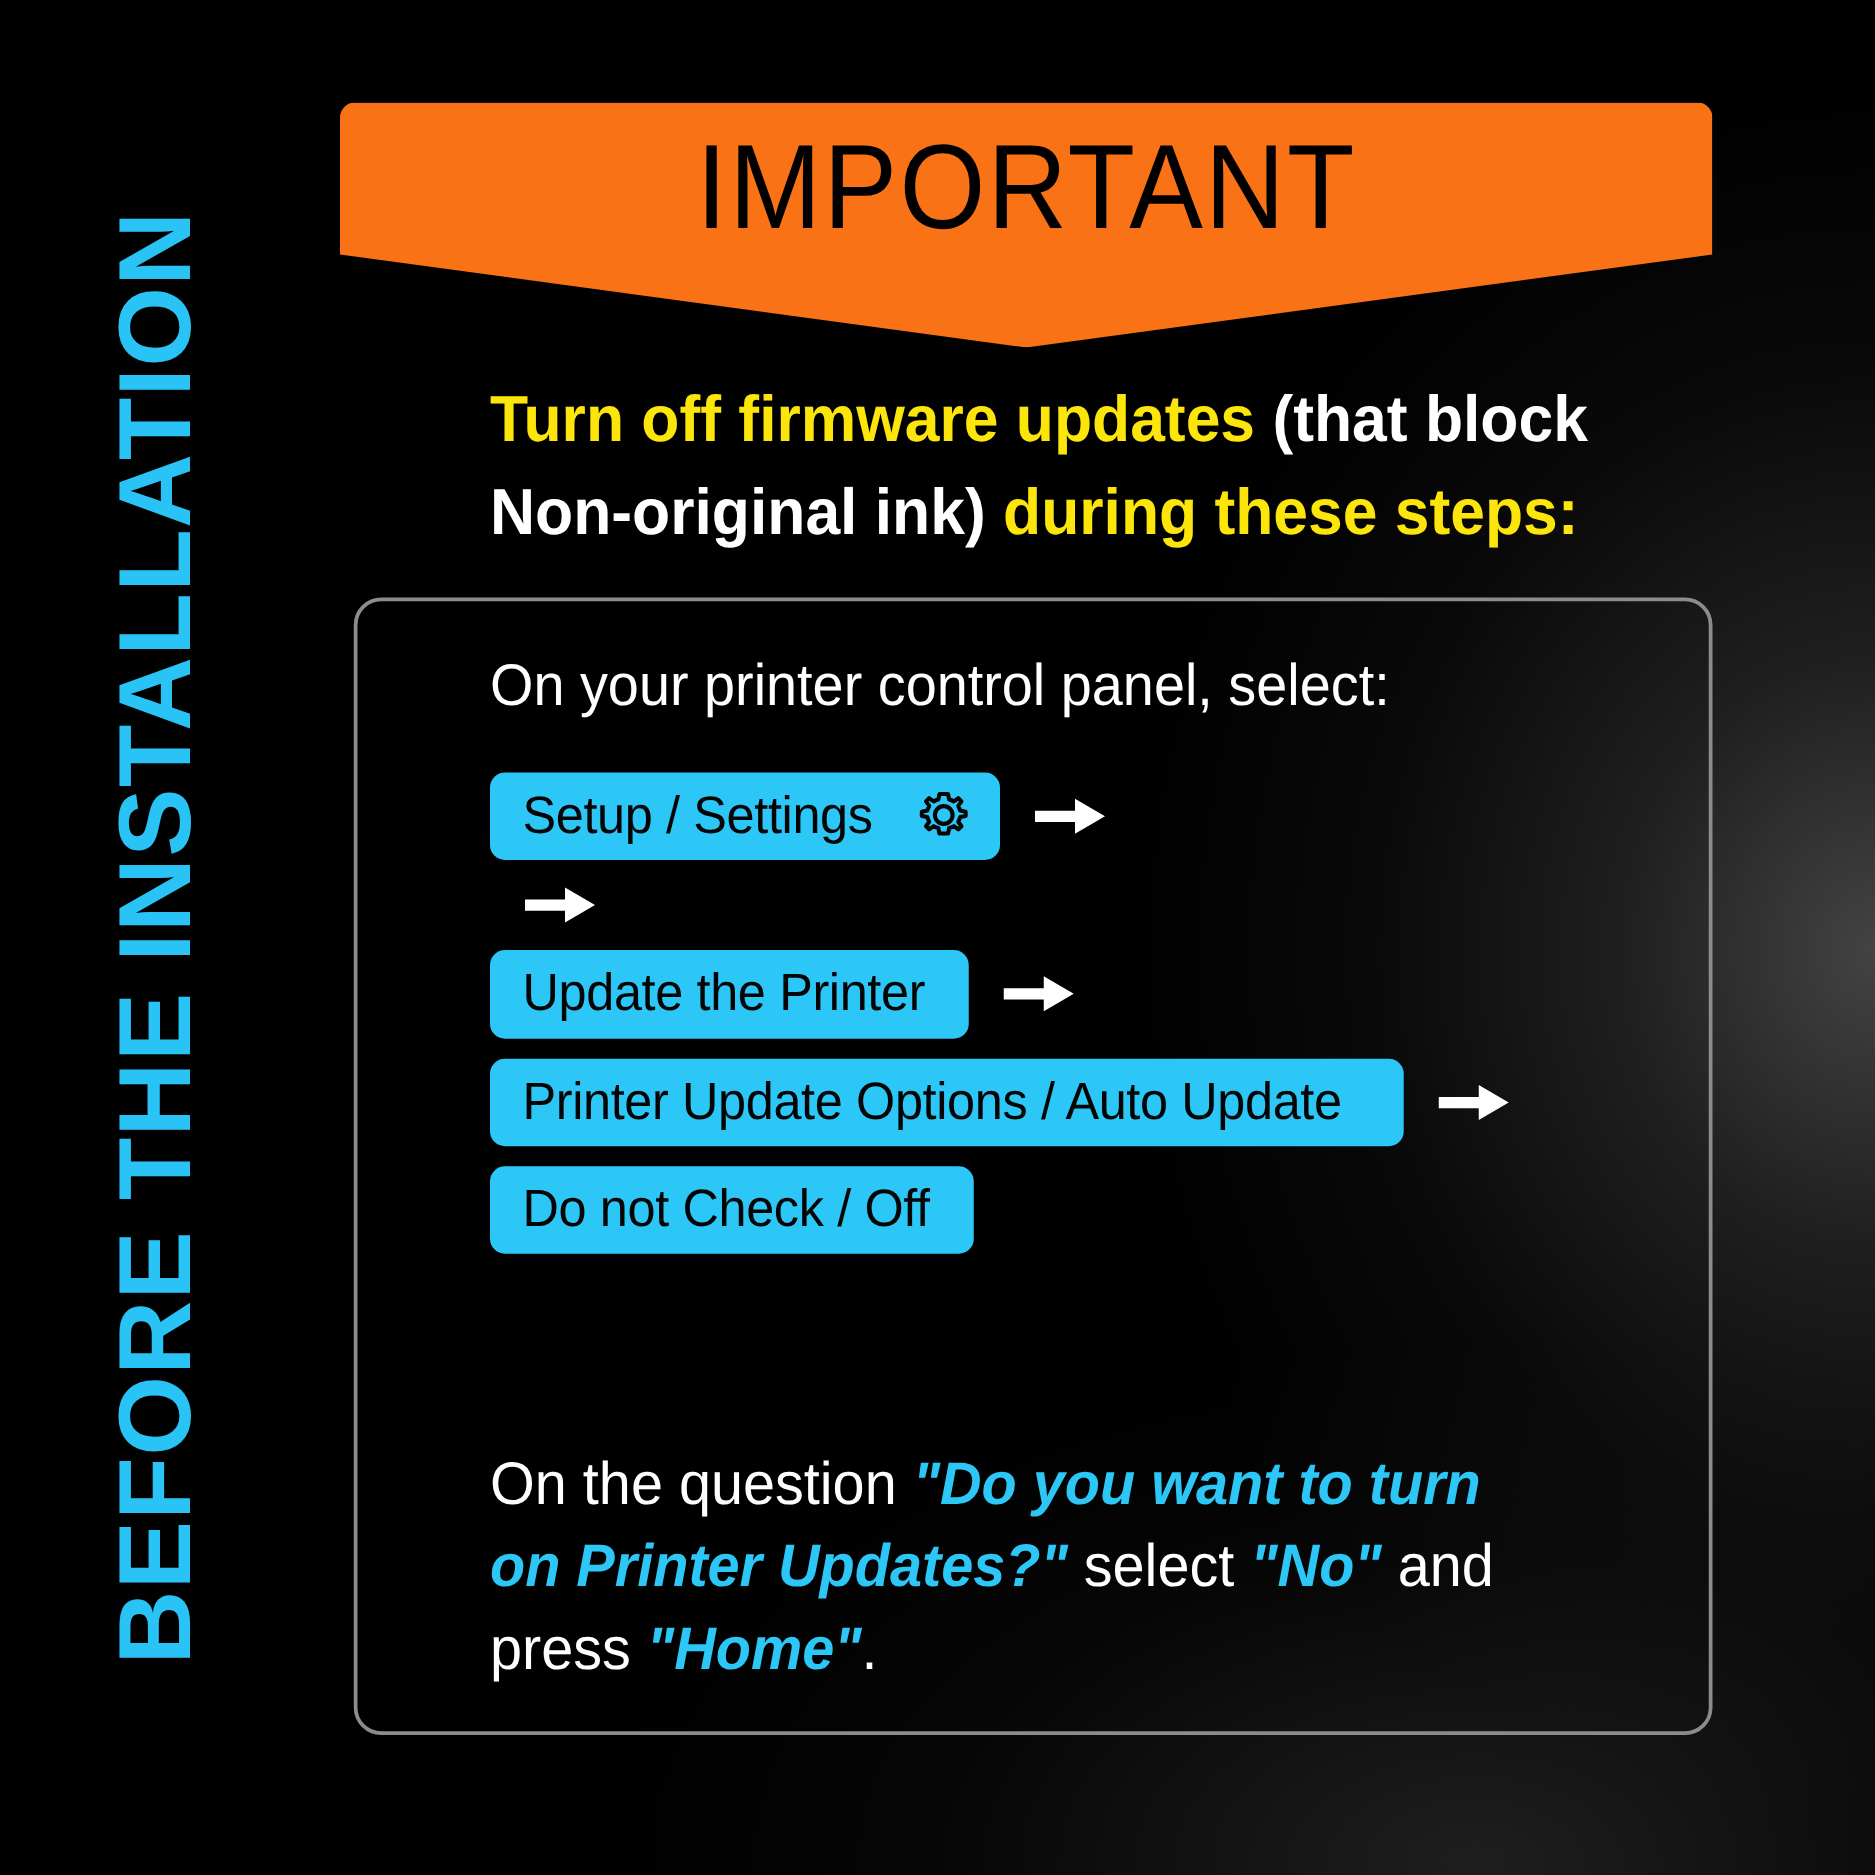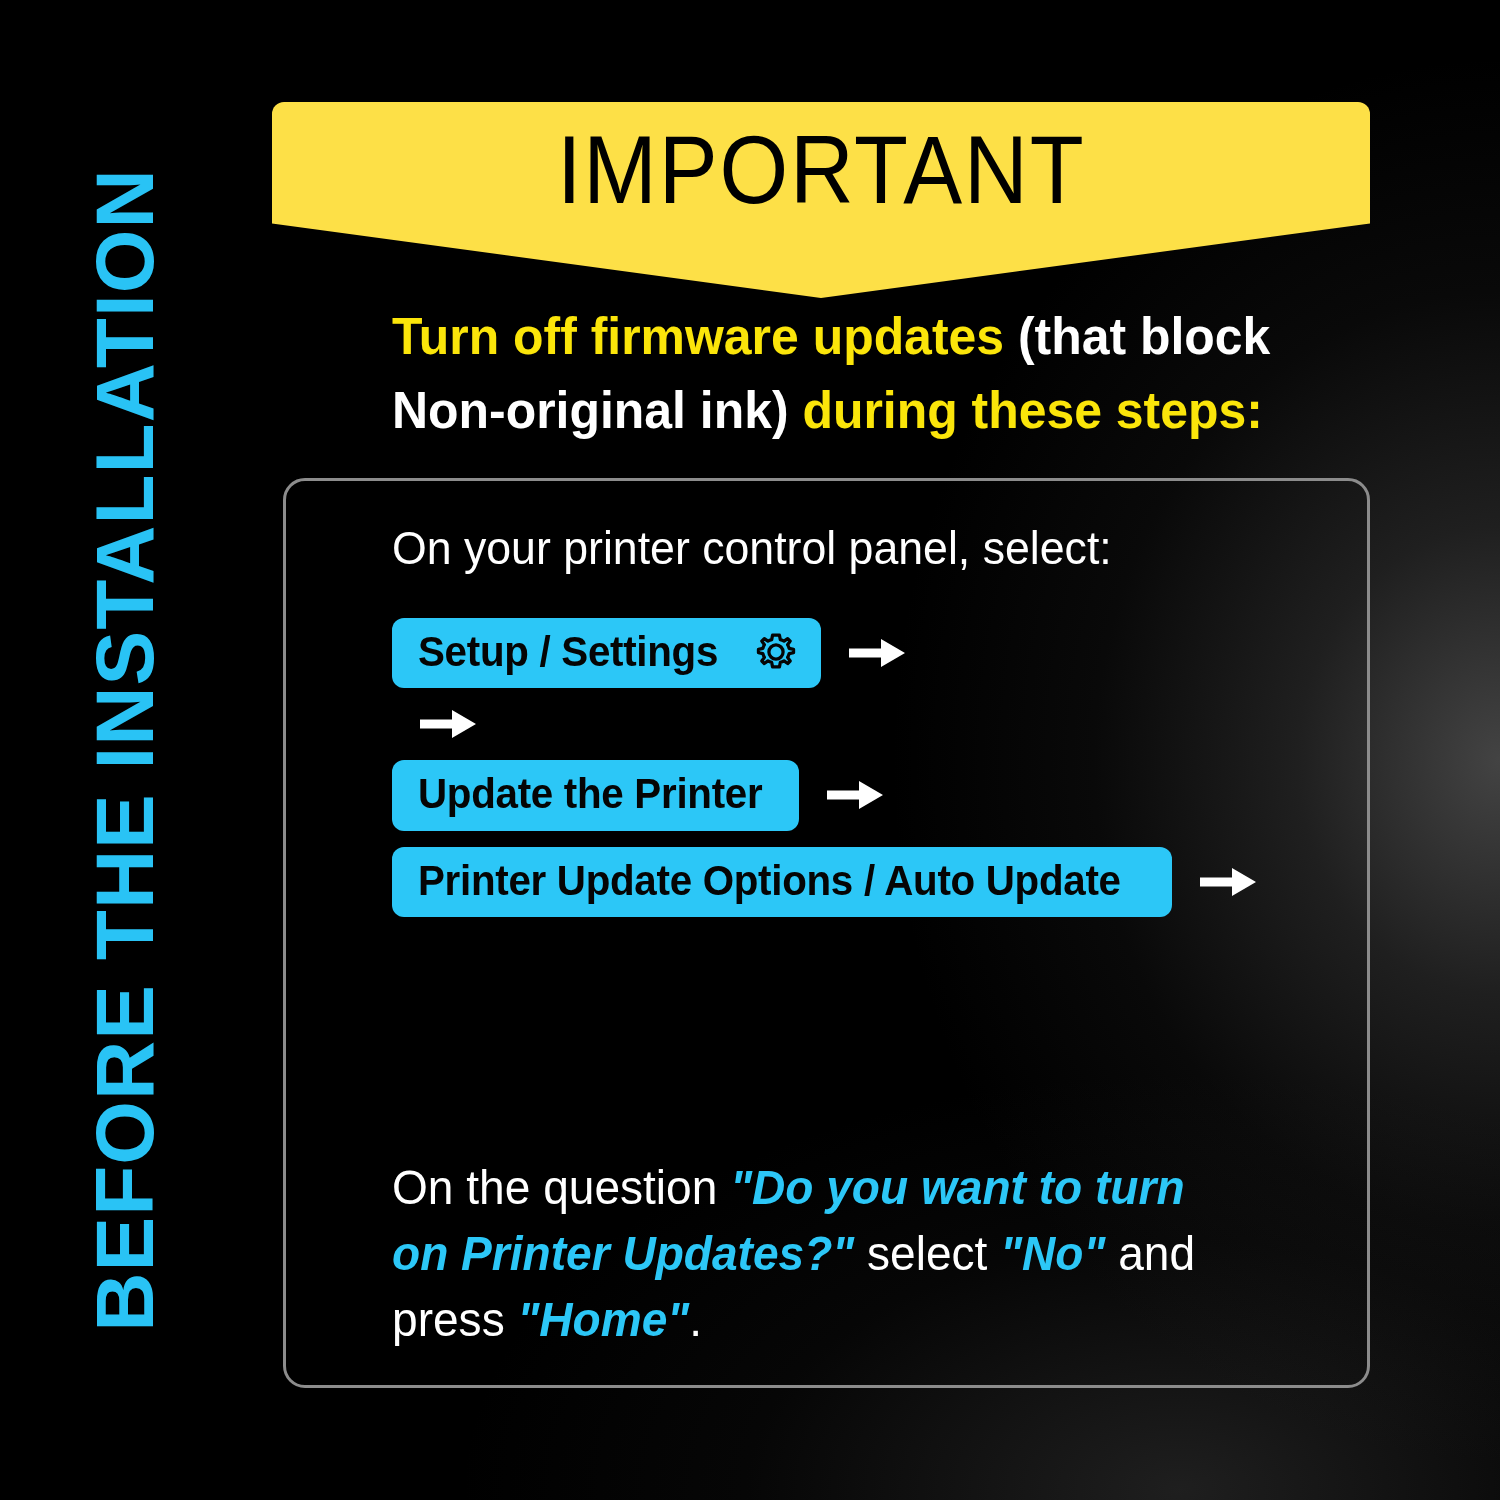--- a/index.html
+++ b/index.html
@@ -61,30 +61,29 @@
     line-height: 1;
   }
 
   
   .banner {
     position: absolute;
     left: 272px;
     top: 82px;
     width: 1098px;
     height: 196px;
-    background: #fde047;
+    background: #f97316;
     border-radius: 12px 12px 0 0;
     -webkit-clip-path: polygon(
         0% 0%, 100% 0%, 100% 62%, 50% 100%, 0% 62%);
     clip-path: polygon(
         0% 0%, 100% 0%, 100% 62%, 50% 100%, 0% 62%);
     display: flex;
     align-items: flex-start;
     justify-content: center;
-    margin-top: 20px;
   }
   .banner-text {
     color: #000000;
     font-size: 96px;
     font-weight: 400;
     letter-spacing: 2px;
     font-family: "Liberation Sans", "DejaVu Sans", sans-serif;
     font-stretch: condensed;
     margin-top: 18px;
     line-height: 1.05;
@@ -145,21 +144,21 @@
   .step-row {
     display: flex;
     align-items: center;
     margin-bottom: 16px;
   }
   .pill {
     background: #2CC7F7;
     border-radius: 12px;
     color: #050505;
     font-size: 42px;
-    font-weight: 700;
+    font-weight: 400;
     font-family: "Liberation Sans", "DejaVu Sans", sans-serif;
     font-stretch: condensed;
     padding: 10px 22px 12px 26px;
     display: inline-flex;
     align-items: center;
     gap: 18px;
     line-height: 1.15;
     white-space: nowrap;
     letter-spacing: -0.3px;
   }
@@ -271,20 +270,25 @@
       <div class="pill">
         <span class="pill-label">Printer Update Options / Auto Update</span>
       </div>
       <span class="arrow-icon">
         <svg viewBox="0 0 60 40" width="60" height="40" aria-hidden="true">
           <path d="M2 15.5 H34 V6 L58 20 L34 34 V24.5 H2 Z" fill="#FFFFFF"></path>
         </svg>
       </span>
     </div>
 
+    <div class="step-row">
+      <div class="pill">
+        <span class="pill-label">Do not Check  / Off</span>
+      </div>
+    </div>
 
   </div>
 
   <div class="closing">
     <span>On the question </span><span class="cy-em">"Do you want to turn on Printer Updates?"</span><span> select </span><span class="cy-em">"No"</span><span> and press </span><span class="cy-em">"Home"</span><span>.</span>
   </div>
 
 </div>
 
 </body></html>

